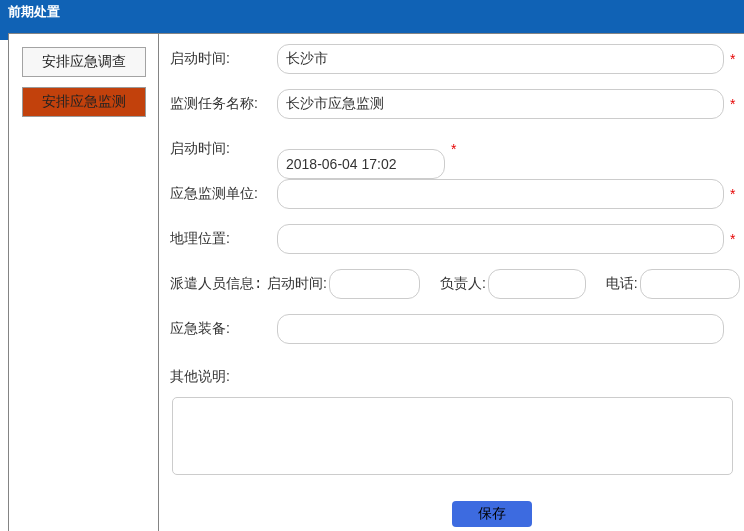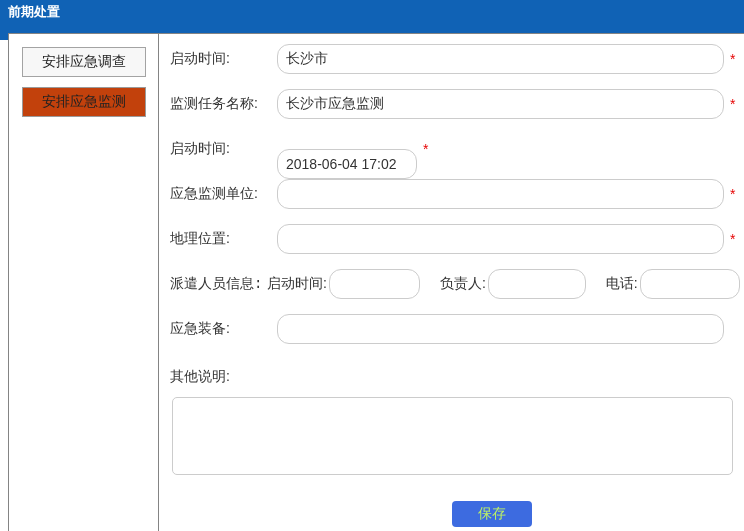--- a/index.html
+++ b/index.html
@@ -91,21 +91,21 @@
     border: 1px solid #cccccc;
     border-radius: 12px;
     padding: 0 8px;
     font-size: 14px;
     color: #333333;
     font-family: inherit;
     background: #ffffff;
     outline: none;
   }
   .w-full  { width: 447px; }
-  .w-date  { width: 140px; margin-top: 29px; }
+  .w-date  { width: 168px; margin-top: 29px; }
   .w-sub1  { width: 91px;  margin-left: 2px; }
   .w-sub2  { width: 98px;  margin-left: 2px; }
   .w-sub3  { width: 100px; margin-left: 2px; }
   .ml8 { margin-left: 20px; }
   .star {
     color: #e60000;
     font-size: 14px;
     margin-left: 6px;
     flex: none;
   }
@@ -128,21 +128,21 @@
     color: #333333;
     padding: 6px 8px;
     outline: none;
   }
   .save-btn {
     display: block;
     margin: 26px 0 0 282px;
     width: 80px;
     height: 26px;
     background: #3d6be0;
-    color: #bef264;
+    color: #000000;
     border: none;
     border-radius: 4px;
     font-family: inherit;
     font-size: 14px;
     cursor: pointer;
   }
 </style>
 </head>
 <body>
 

